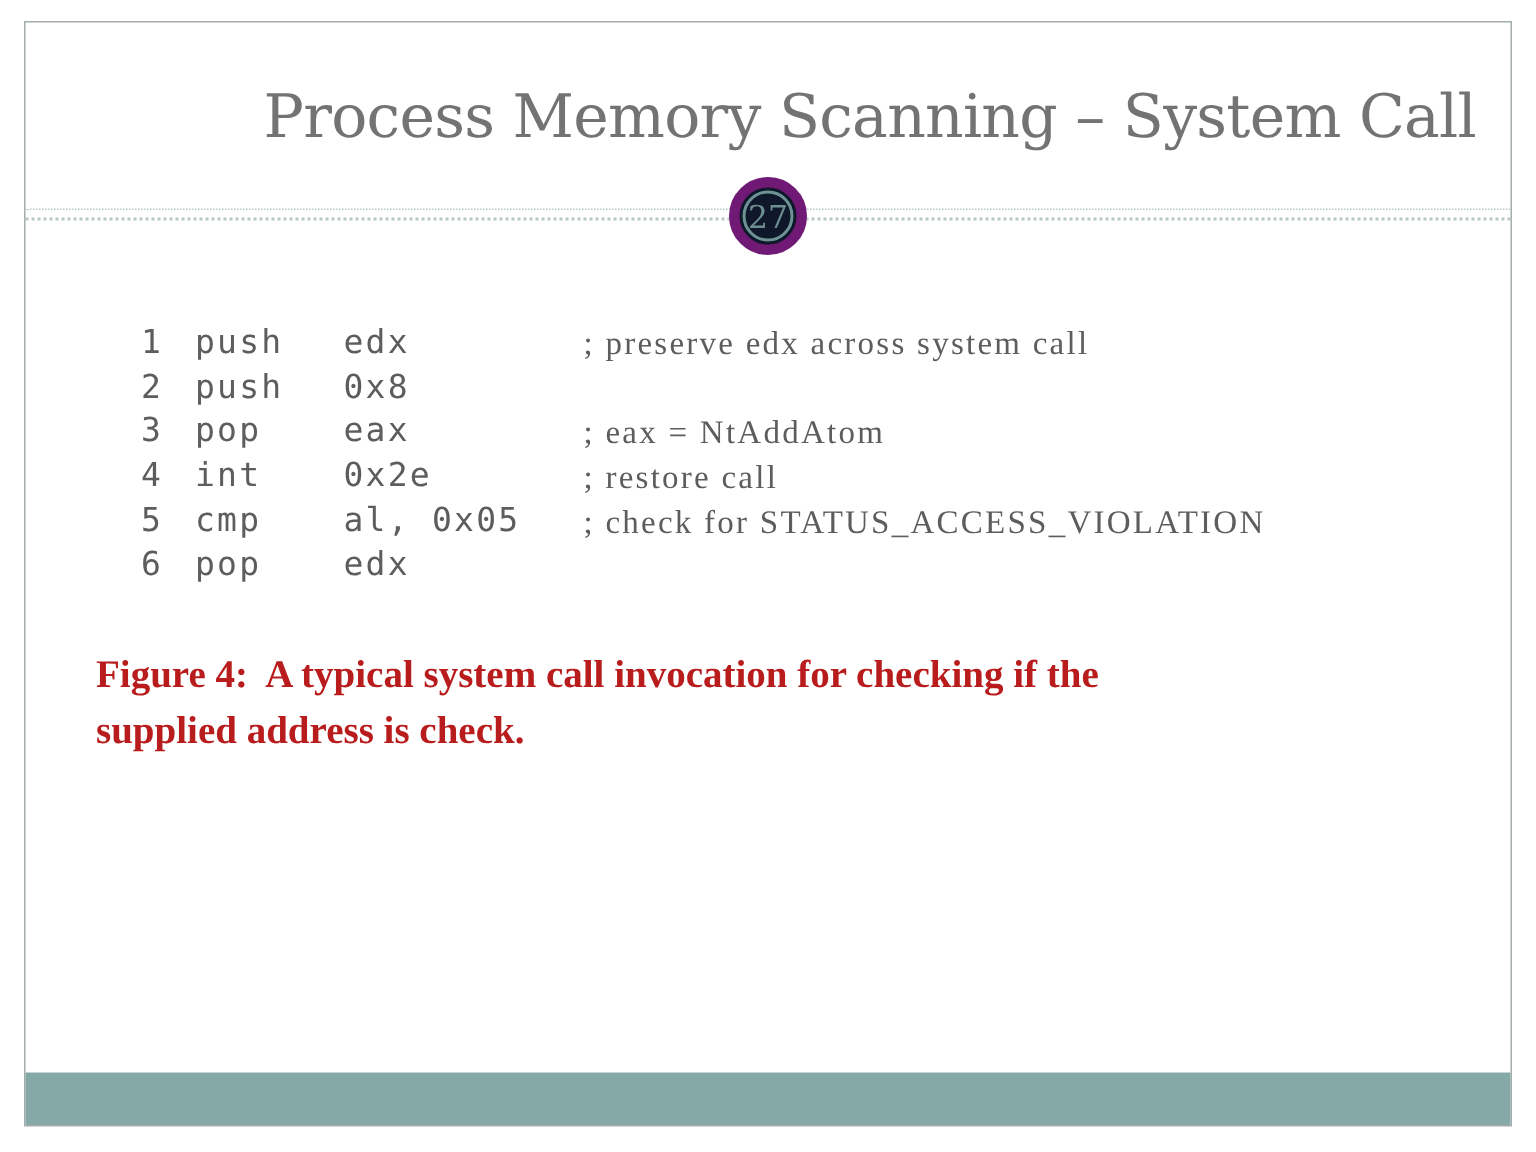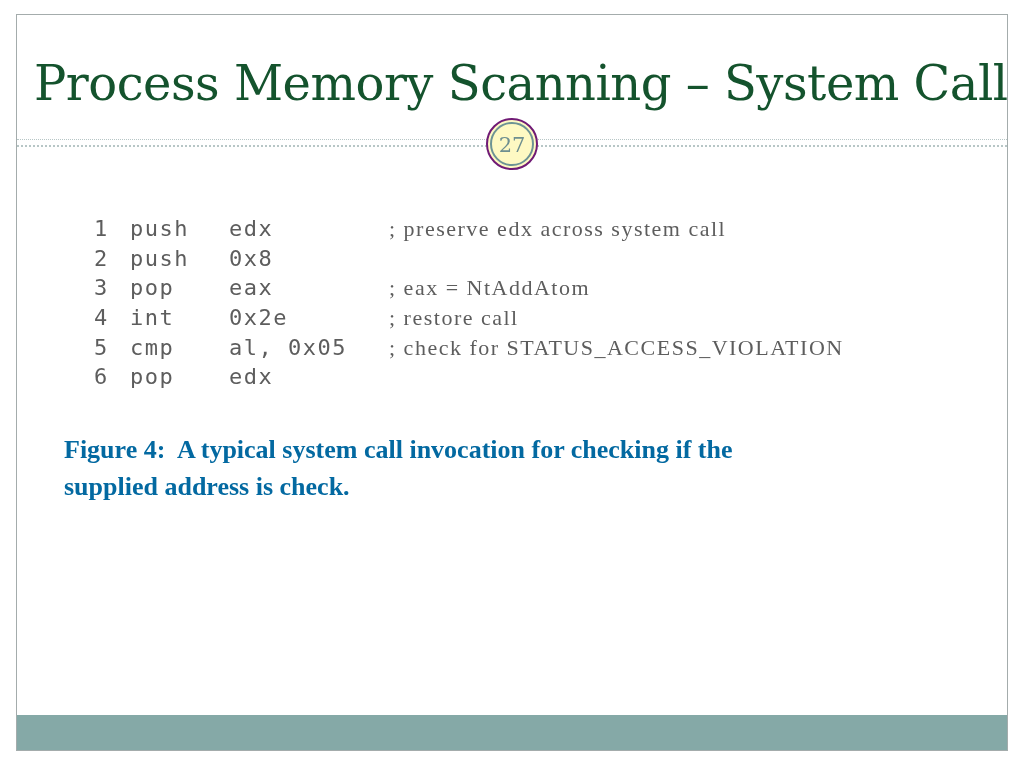--- a/index.html
+++ b/index.html
@@ -26,45 +26,45 @@
     background: #ffffff;
     border: 1px solid #a4acac;
     box-sizing: content-box;
   }
   .slide-title {
     position: absolute;
     left: 17px;
     top: 40px;
     width: 950px;
     font-family: "DejaVu Serif", serif;
-    font-size: 48px;
+    font-size: 40px;
     font-weight: 400;
     letter-spacing: -0.5px;
-    color: #14532d;
+    color: #737373;
     white-space: nowrap;
     text-align: right;
   }
   .divider {
     position: absolute;
     left: 0px;
     right: 0px;
     top: 124px;
     height: 5px;
     border-top: 1px dotted #b7c6c6;
     border-bottom: 2px dotted #b7c6c6;
   }
   .page-badge {
     position: absolute;
     left: 469px;
     top: 103px;
     width: 52px;
     height: 52px;
-    border: 2px solid #701a75;
+    border: 7px solid #701a75;
     border-radius: 50%;
-    background: #fef9c3;
+    background: #0f172a;
     box-sizing: border-box;
   }
   .page-badge-inner {
     position: absolute;
     left: 2px;
     top: 2px;
     right: 2px;
     bottom: 2px;
     border: 2px solid #6d9394;
     border-radius: 50%;
@@ -100,21 +100,21 @@
   .code-line .comment  { position: absolute; left: 295px; white-space: pre; font-family: Liberation Serif, serif; }
   .figure-caption {
     position: absolute;
     left: 47px;
     top: 416px;
     width: 910px;
     font-family: "Liberation Serif", serif;
     font-weight: 700;
     font-size: 26px;
     line-height: 37px;
-    color: #0369a1;
+    color: #b91c1c;
   }
   .caption-line { white-space: pre; }
   .footer-band {
     position: absolute;
     left: 0px;
     right: 0px;
     bottom: 0px;
     height: 35px;
     background: #85a9a7;
   }

